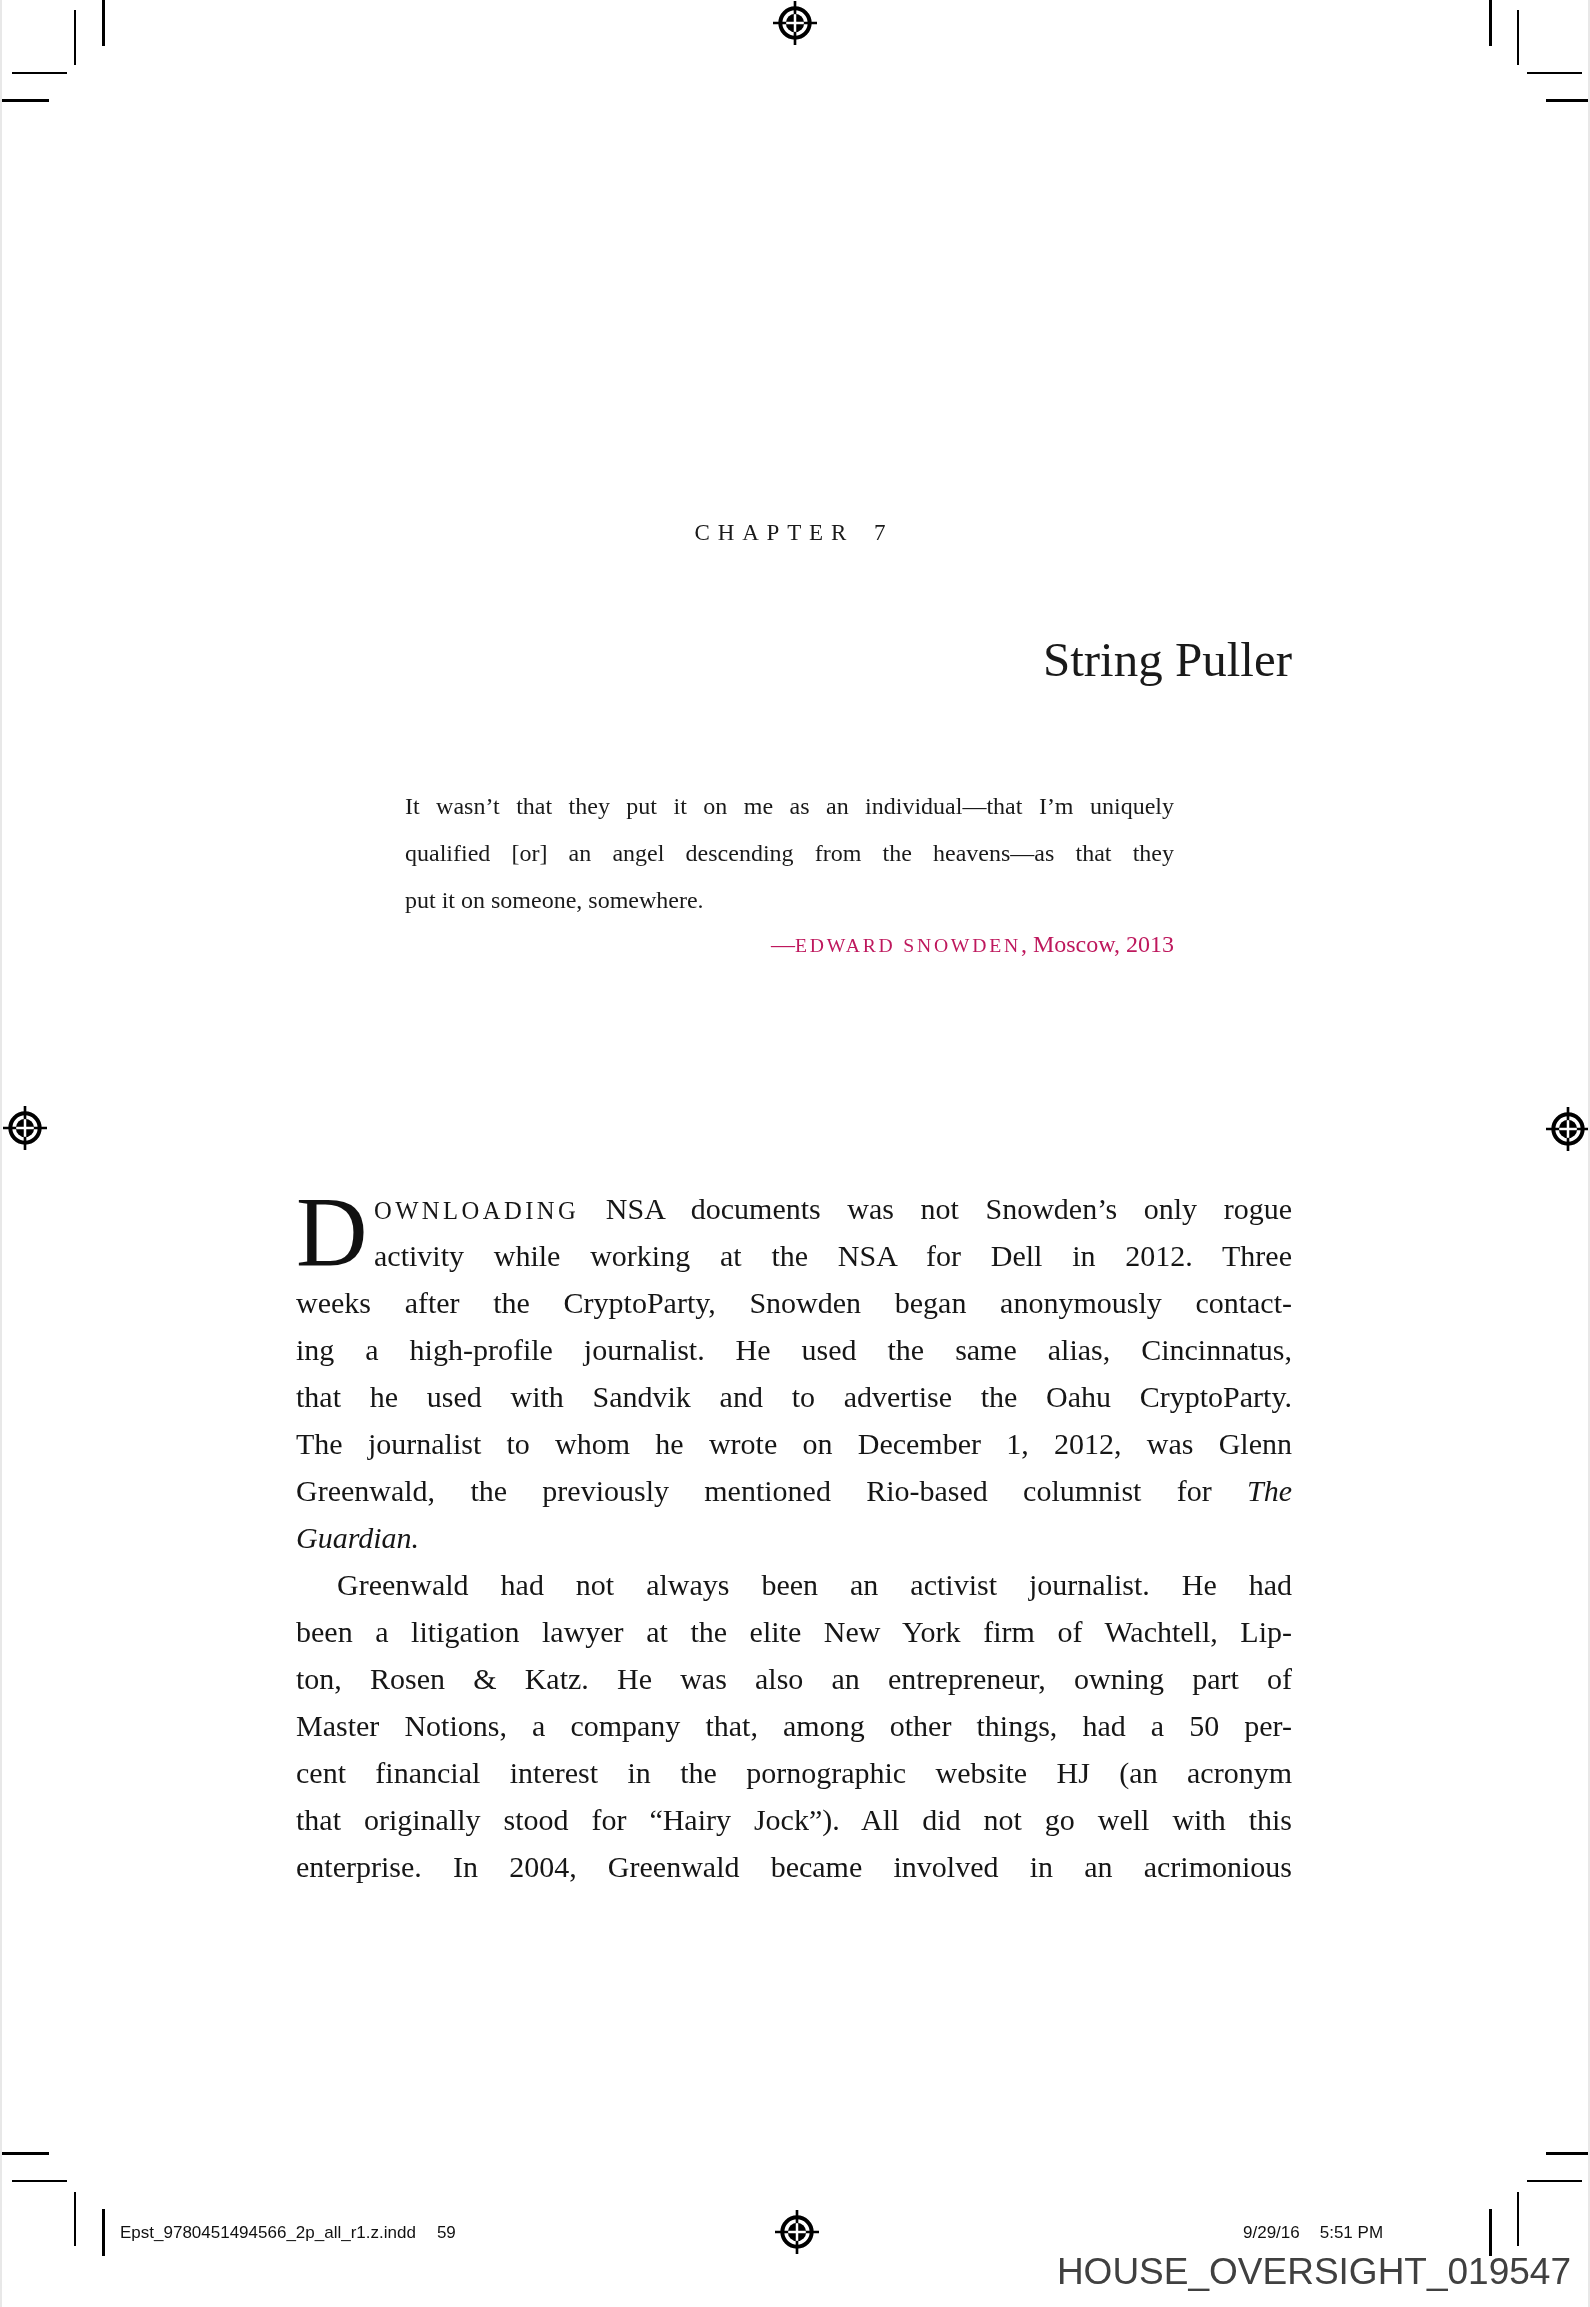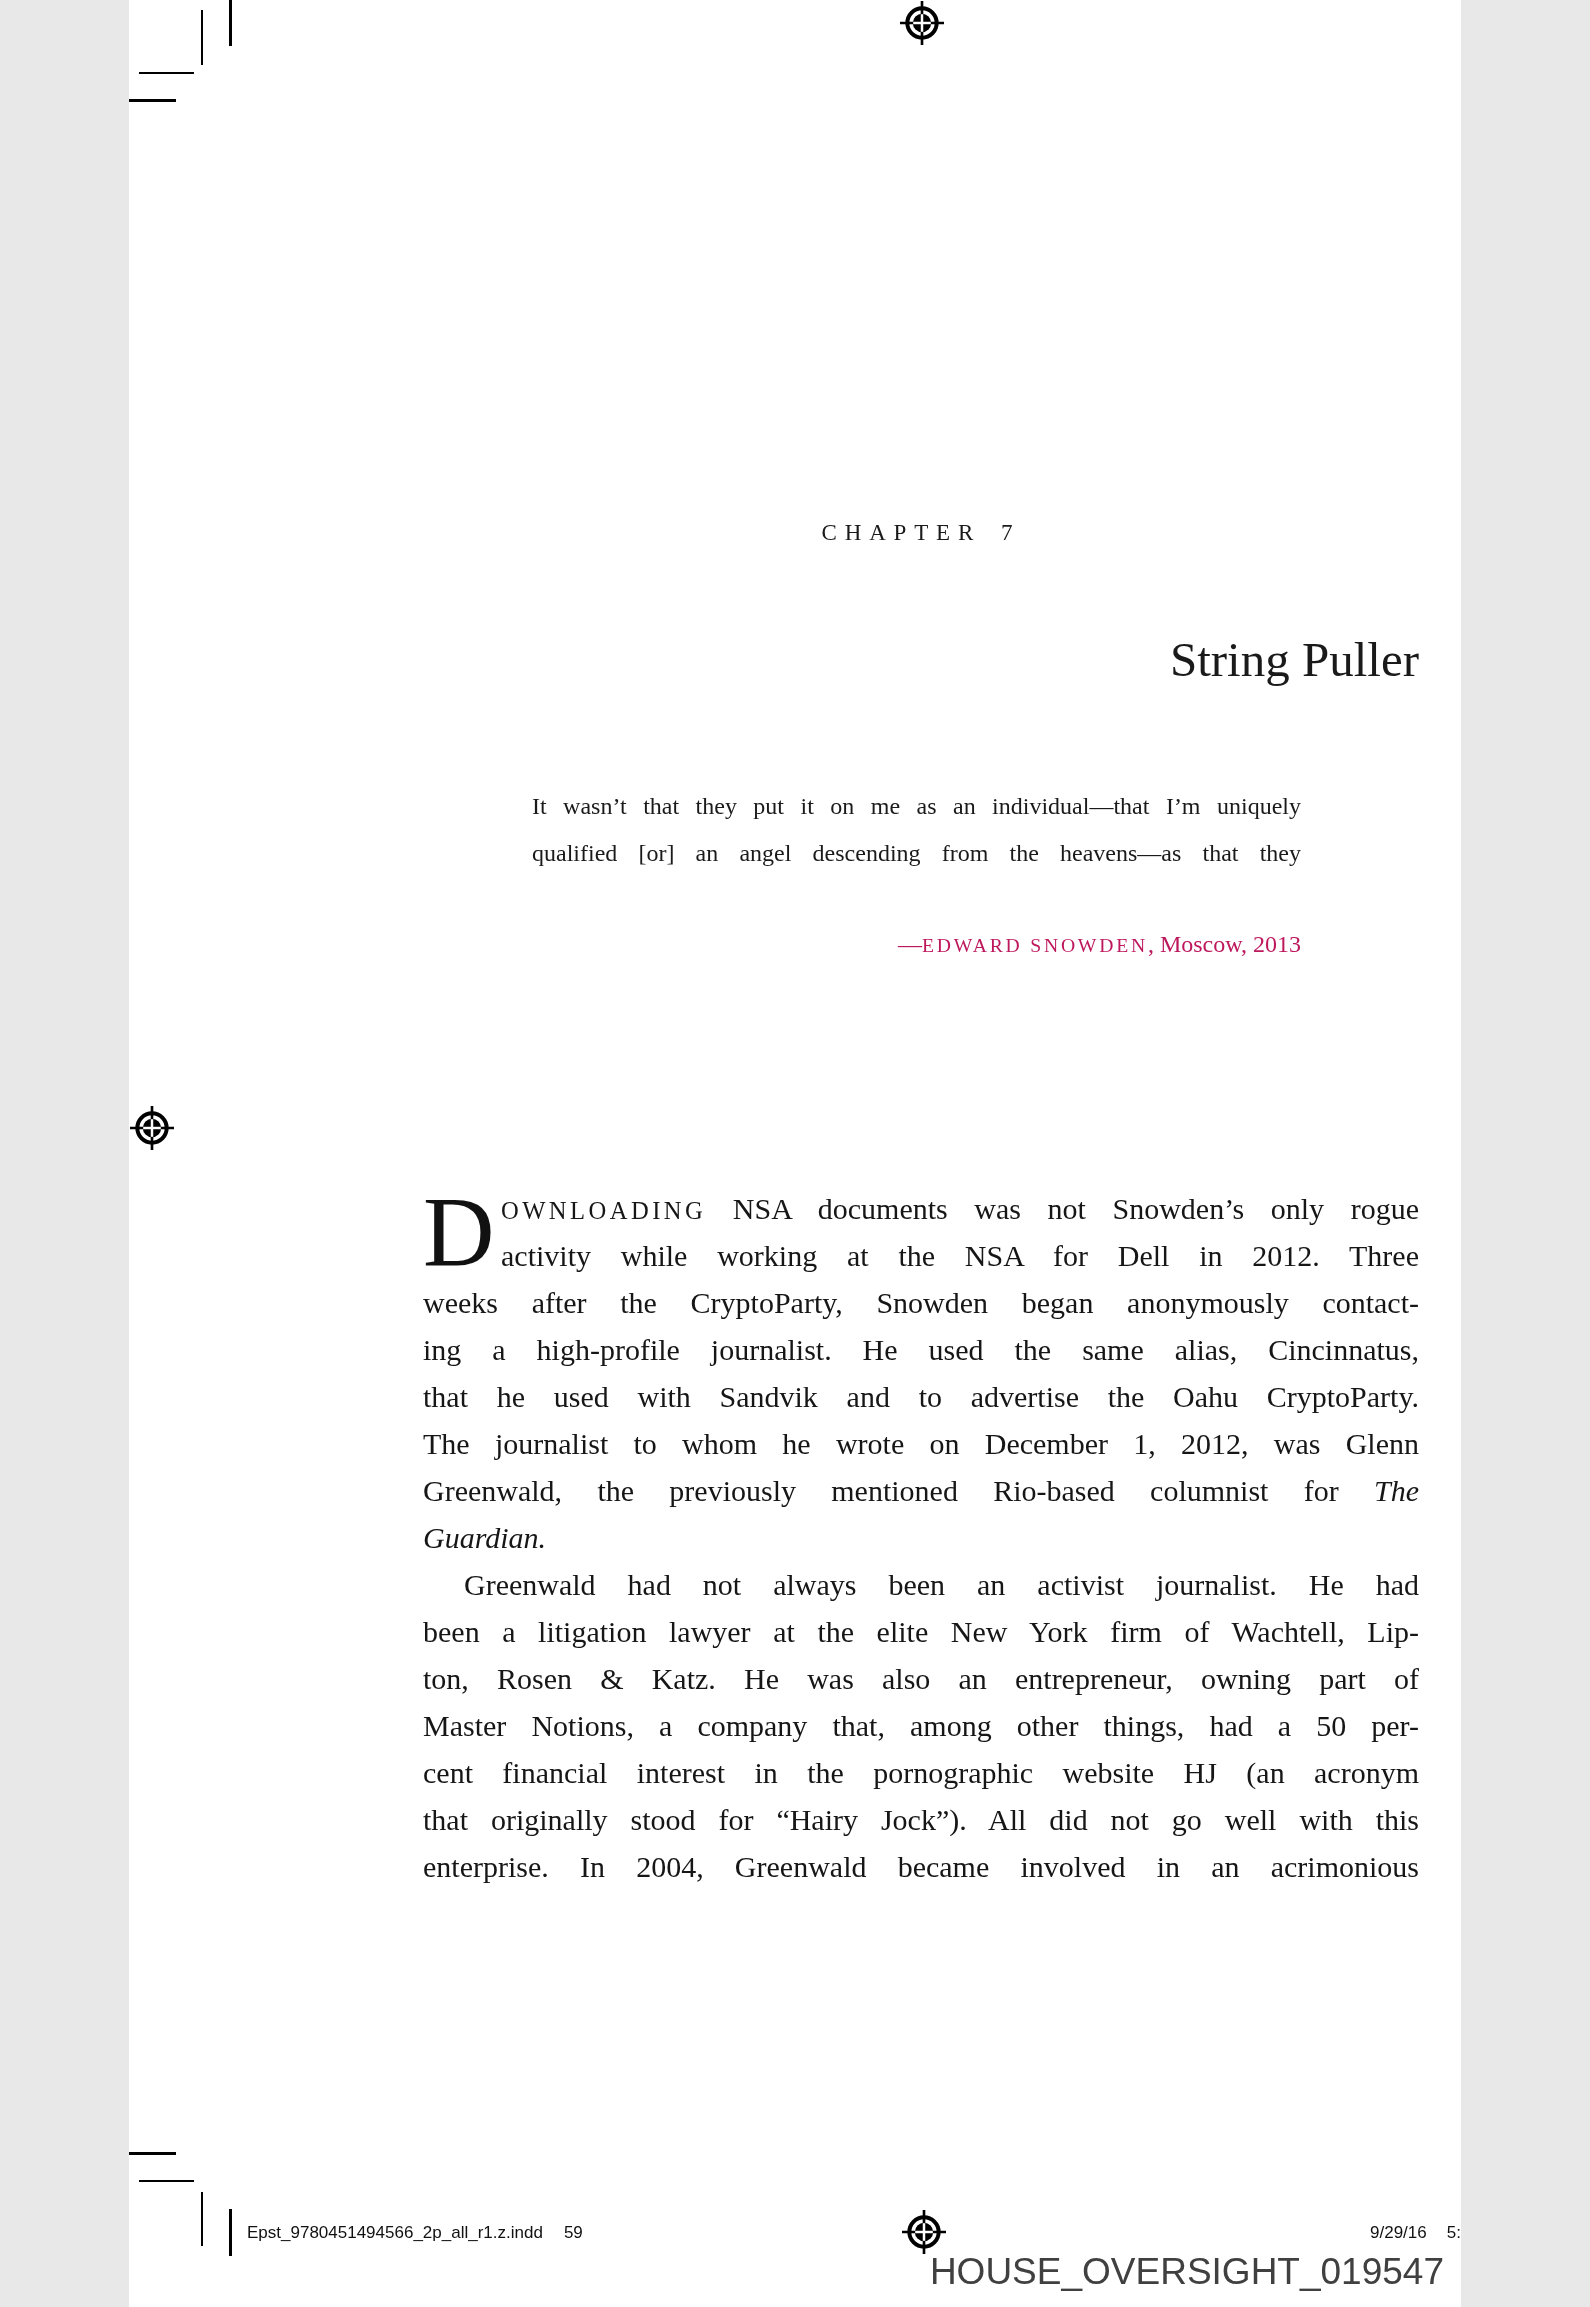--- a/index.html
+++ b/index.html
@@ -1,18 +1,18 @@
 <!DOCTYPE html>
 <html style="font-size:12px"><head>
 <meta charset="utf-8">
 <style>
   html, body { margin: 0; padding: 0; background: #e8e8e8; }
   .sheet {
     position: relative;
-    width: 1332px;
+    width: 1586px;
     height: 2307px;
     background: #ffffff;
     overflow: hidden;
     font-family: "Liberation Serif", serif;
     color: #161616;
     margin: 0 auto;
   }
 
   
   .crop { position: absolute; background: #000; }
@@ -127,20 +127,21 @@
   <div class="crop" style="left:1525px; top:2180px; width:55px; height:2.2px;"></div>
   <div class="crop" style="left:1515px; top:2192px; width:2.2px; height:54px;"></div>
   <div class="crop" style="left:1487px; top:2209px; width:3px; height:47px;"></div>
 
   <div class="chapter-label">CHAPTER 7</div>
   <h1 class="title">String Puller</h1>
 
   <div class="epigraph">
     <div class="line jl">It wasn’t that they put it on me as an individual—that I’m uniquely</div>
     <div class="line jl">qualified [or] an angel descending from the heavens—as that they</div>
+    <div class="line">put it on someone, somewhere.</div>
   </div>
   <div class="attribution">
     <span>—</span><span class="caps">Edward Snowden</span><span>, Moscow, 2013</span>
   </div>
 
   <div class="body-text">
     <div>
         <div class="para">
           <span class="dropcap">D</span>
           <div class="line jl"><span class="caps">ownloading</span><span> NSA documents was not Snowden’s only rogue</span></div>

